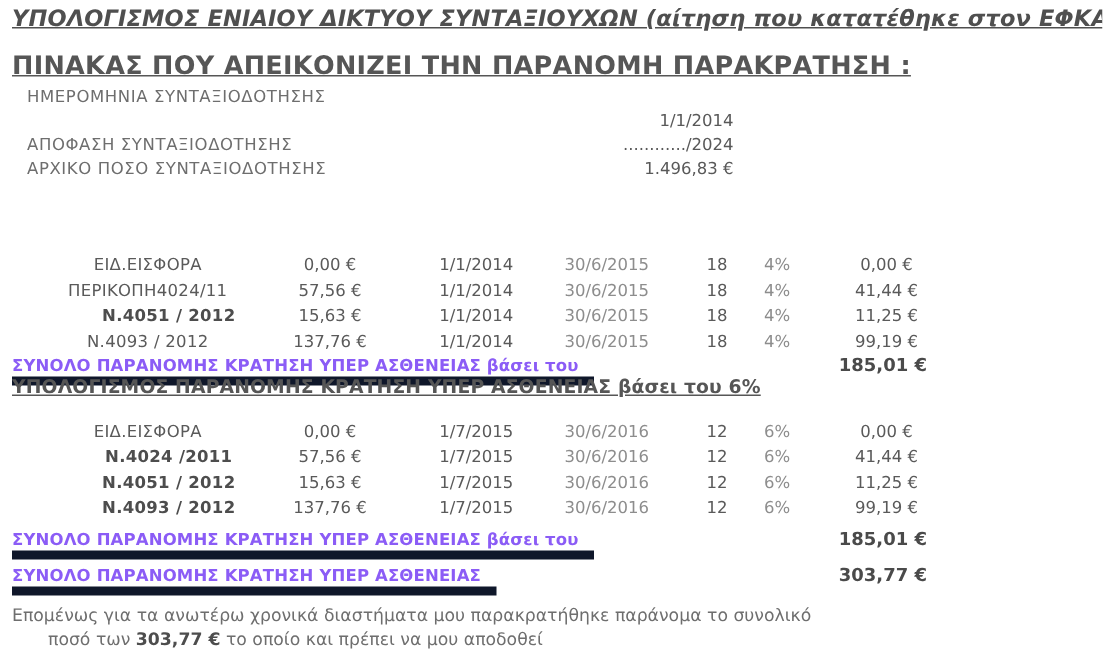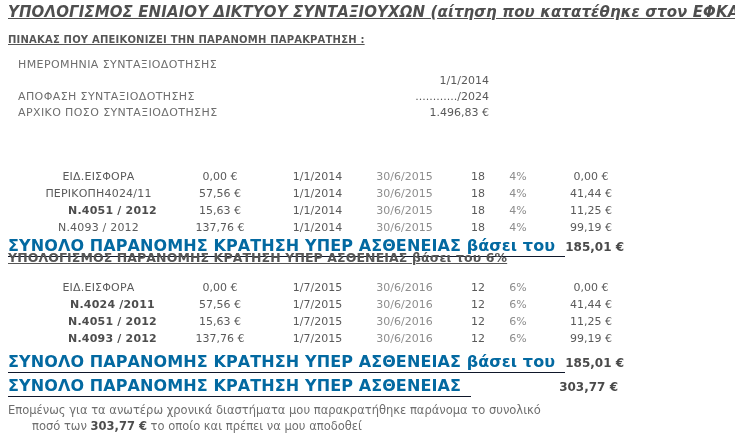--- a/index.html
+++ b/index.html
@@ -1,41 +1,41 @@
 <!DOCTYPE html>
 <html><head>
 <meta charset="utf-8">
 <style>
   html,body{margin:0;padding:0;background:#fff;}
   .page{position:relative;width:735px;height:439px;background:#ffffff;overflow:hidden;
         font-family:"DejaVu Sans",sans-serif;font-size:11px;color:#5a5a5a;}
 
   .title{position:absolute;top:3px;left:8px;font-size:15px;font-weight:bold;font-style:italic;
          text-decoration:underline;color:#4f4f4f;letter-spacing:0.1px;white-space:nowrap;}
-  .subtitle{position:absolute;top:34px;left:8px;font-size:10px;font-weight:bold;
+  .subtitle{position:absolute;top:34px;left:8px;font-size:17px;font-weight:bold;
             text-decoration:underline;color:#565656;white-space:nowrap;letter-spacing:0.2px;}
 
   .info{position:absolute;top:56px;left:0;width:489px;}
   .info-row{display:flex;height:16px;align-items:center;}
   .info-label{margin-left:18px;color:#6e6e6e;letter-spacing:0.4px;white-space:nowrap;}
   .info-value{margin-left:auto;color:#595959;white-space:nowrap;}
 
   .sec-heading{position:absolute;left:8px;font-size:12.5px;font-weight:bold;color:#565656;
                text-decoration:underline;white-space:nowrap;letter-spacing:0.1px;}
 
   .table{position:absolute;left:0;width:613px;}
   .trow{display:grid;grid-template-columns:125px 118px 77px 97px 50px 30px 116px;
         height:17px;align-items:center;margin-left:36px;}
   .c-label{text-align:center;letter-spacing:0.2px;white-space:nowrap;}
   .c-amt,.c-from,.c-to,.c-months,.c-pct,.c-res{text-align:center;white-space:nowrap;}
   .c-to,.c-pct{color:#8d8d8d;}
   .trow.bold .c-label{font-weight:bold;color:#4d4d4d;padding-left:28px;}
 
   .total-row{position:absolute;left:8px;width:610px;display:flex;align-items:baseline;}
-  .total-label{font-weight:bold;font-size:16px;color:#0369a1;border-bottom:1px solid #0f172a;
+  .total-label{font-weight:bold;font-size:11px;color:#8b5cf6;border-bottom:6px solid #0f172a;
                padding-right:10px;padding-bottom:1px;white-space:nowrap;letter-spacing:0.1px;}
   .total-value{margin-left:auto;font-weight:bold;font-size:12px;color:#4a4a4a;white-space:nowrap;}
 
   .footer{position:absolute;top:402px;left:8px;font-size:11.5px;color:#6e6e6e;line-height:16px;}
   .footer .line2{margin-left:24px;}
   .footer .amount{font-weight:bold;color:#4d4d4d;}
 </style>
 </head>
 <body>
 

